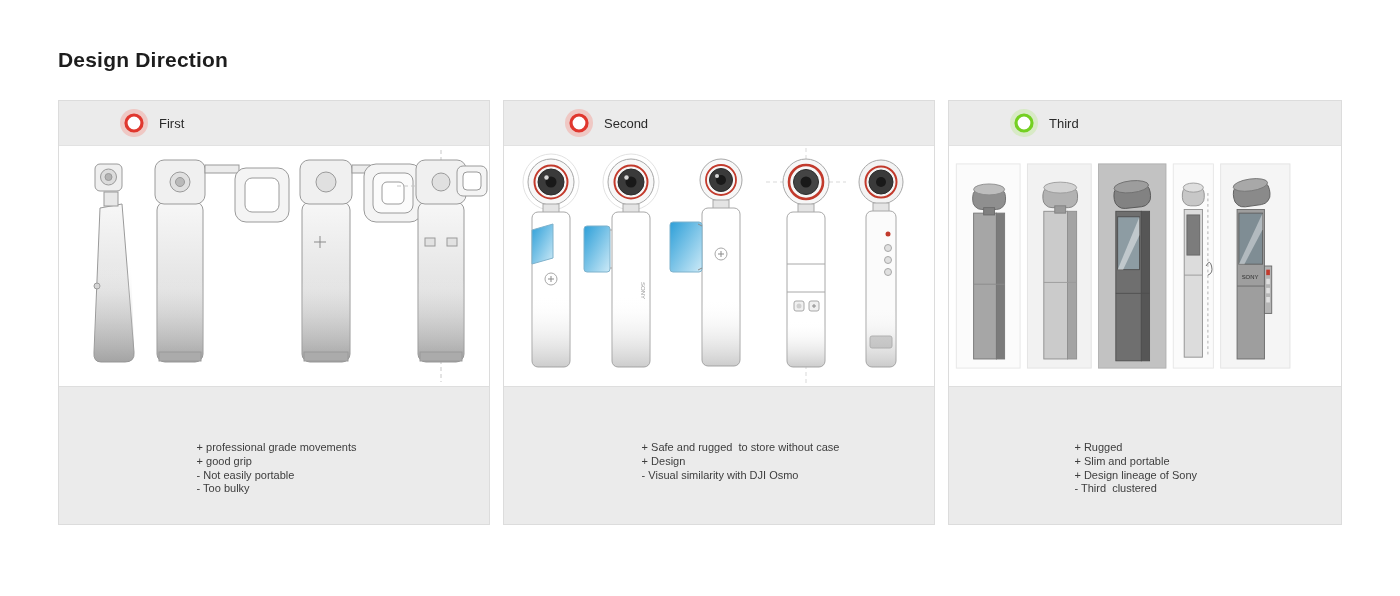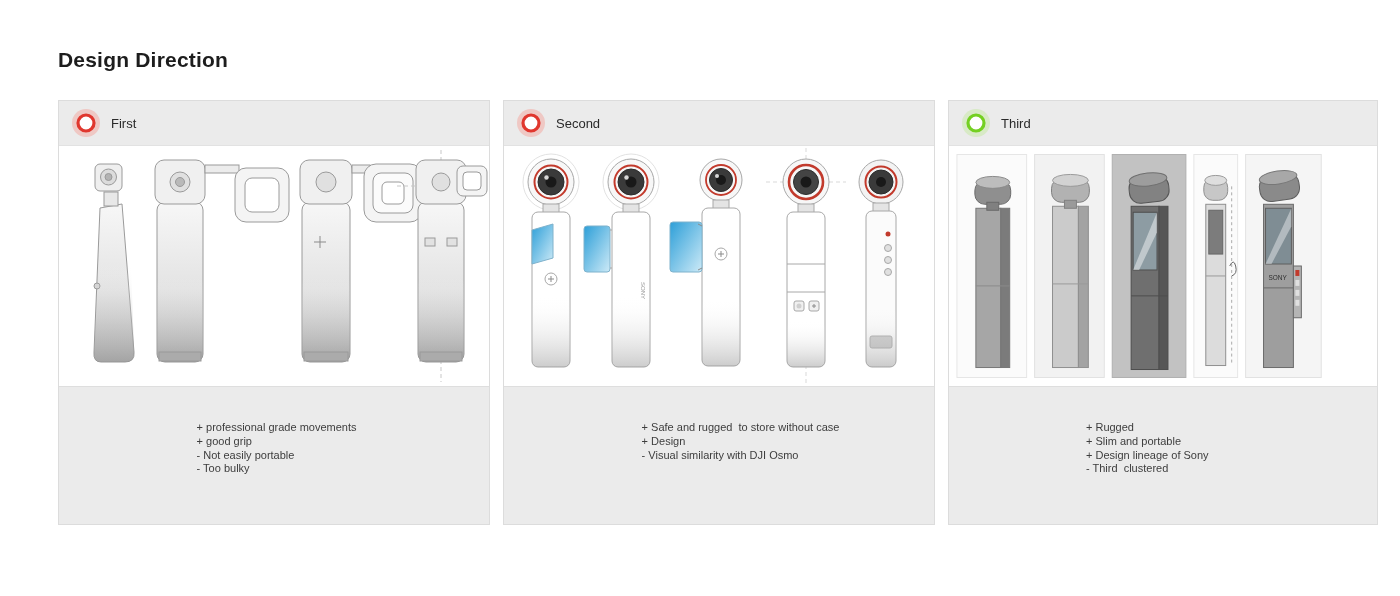--- a/index.html
+++ b/index.html
@@ -17,38 +17,38 @@
   .panels {
     position:absolute; left:58px; top:100px;
     display:flex; gap:13px; height:425px;
   }
   .panel {
     background:#ebebeb; border:1px solid #dcdcdc;
     display:flex; flex-direction:column; height:100%;
   }
   .panel-1 { width:432px; }
   .panel-2 { width:432px; }
-  .panel-3 { width:430px; }
+  .panel-3 { width:394px; }
   .panel-header {
     height:44px; flex:0 0 44px;
     display:flex; align-items:center;
-    padding-left:12px; gap:10px;
+    padding-left:20px; gap:10px;margin-left:40px;
   }
   .indicator { width:30px; height:30px; flex:0 0 30px; }
   .panel-label { font-size:13px; color:#2a2a2a; }
   .sketch-area {
     height:242px; flex:0 0 242px;
     background:#ffffff;
     border-top:1px solid #e2e2e2; border-bottom:1px solid #dedede;
     overflow:hidden;
   }
   .sketch { width:100%; height:100%; display:block; }
   .notes {
     flex:1; padding-top:34px; padding-left:32%;
-    font-size:11px; line-height:1.25; color:#3d3d3d;
+    font-size:11px; line-height:1.25; color:#3d3d3d;margin-top:20px;
   }
   .note-line { white-space:pre; }
 </style>
 </head>
 <body>
 
 <div class="page">
 
   <h1 class="page-title">Design Direction</h1>
 

